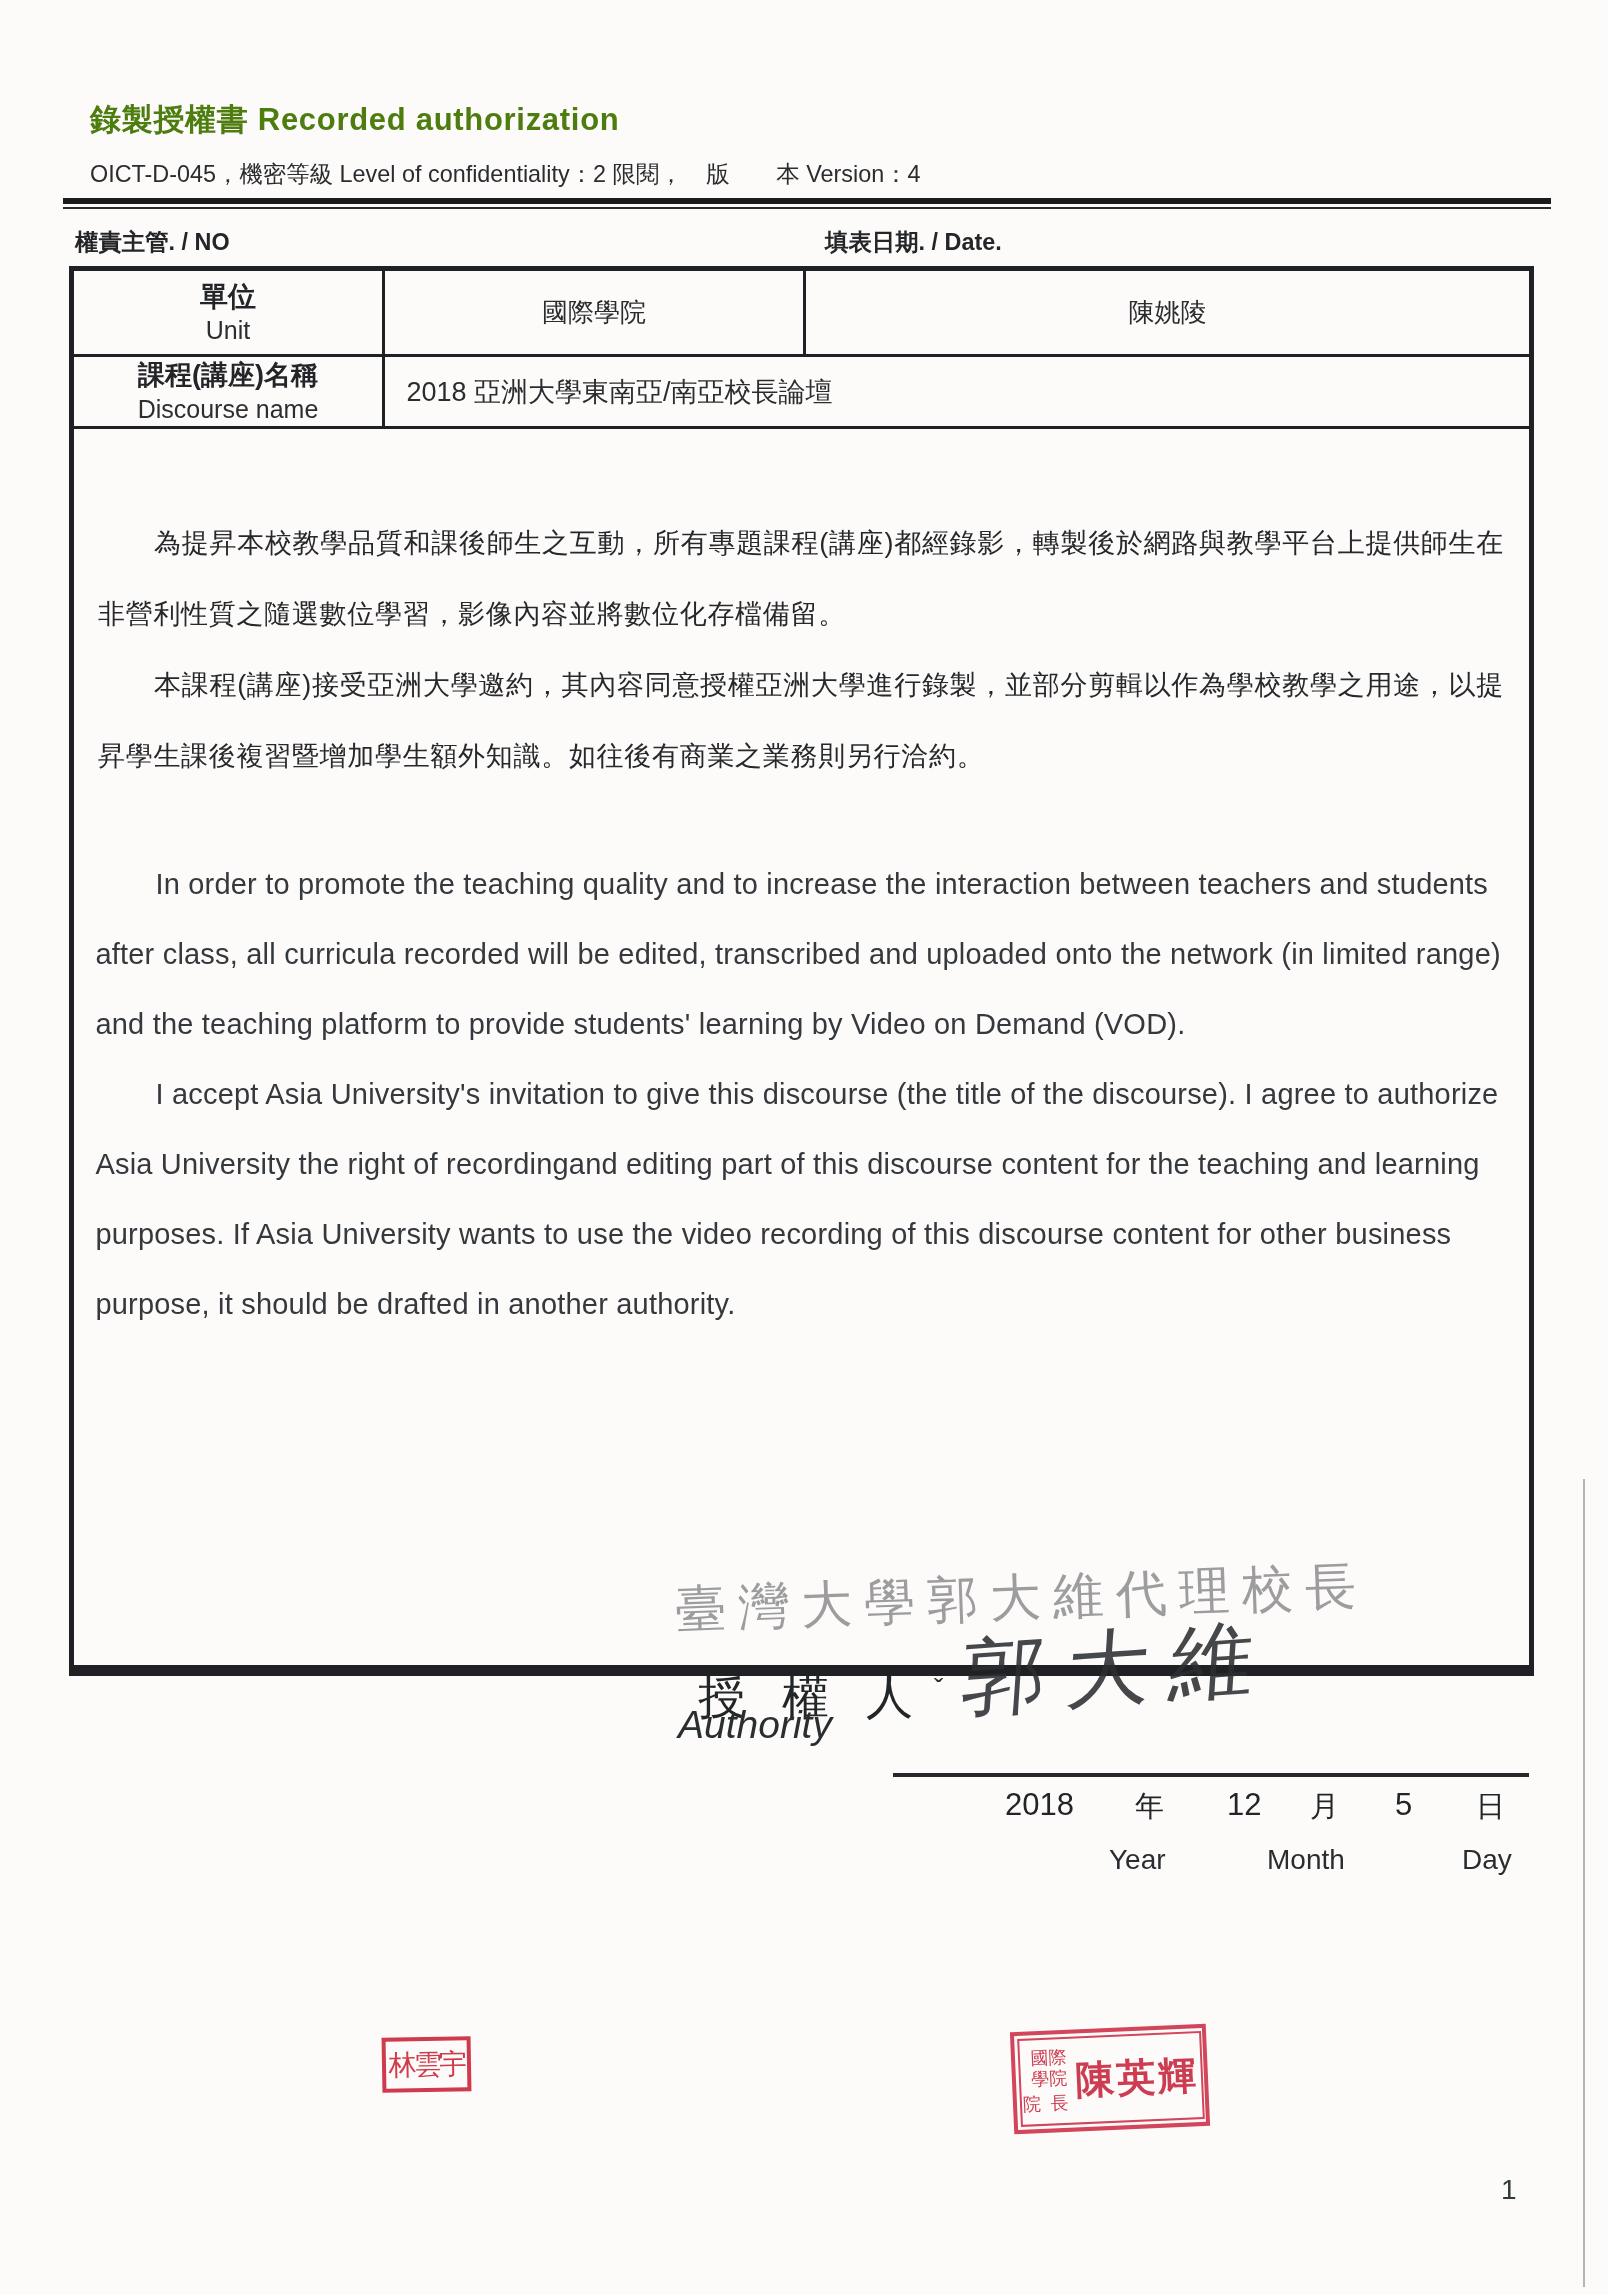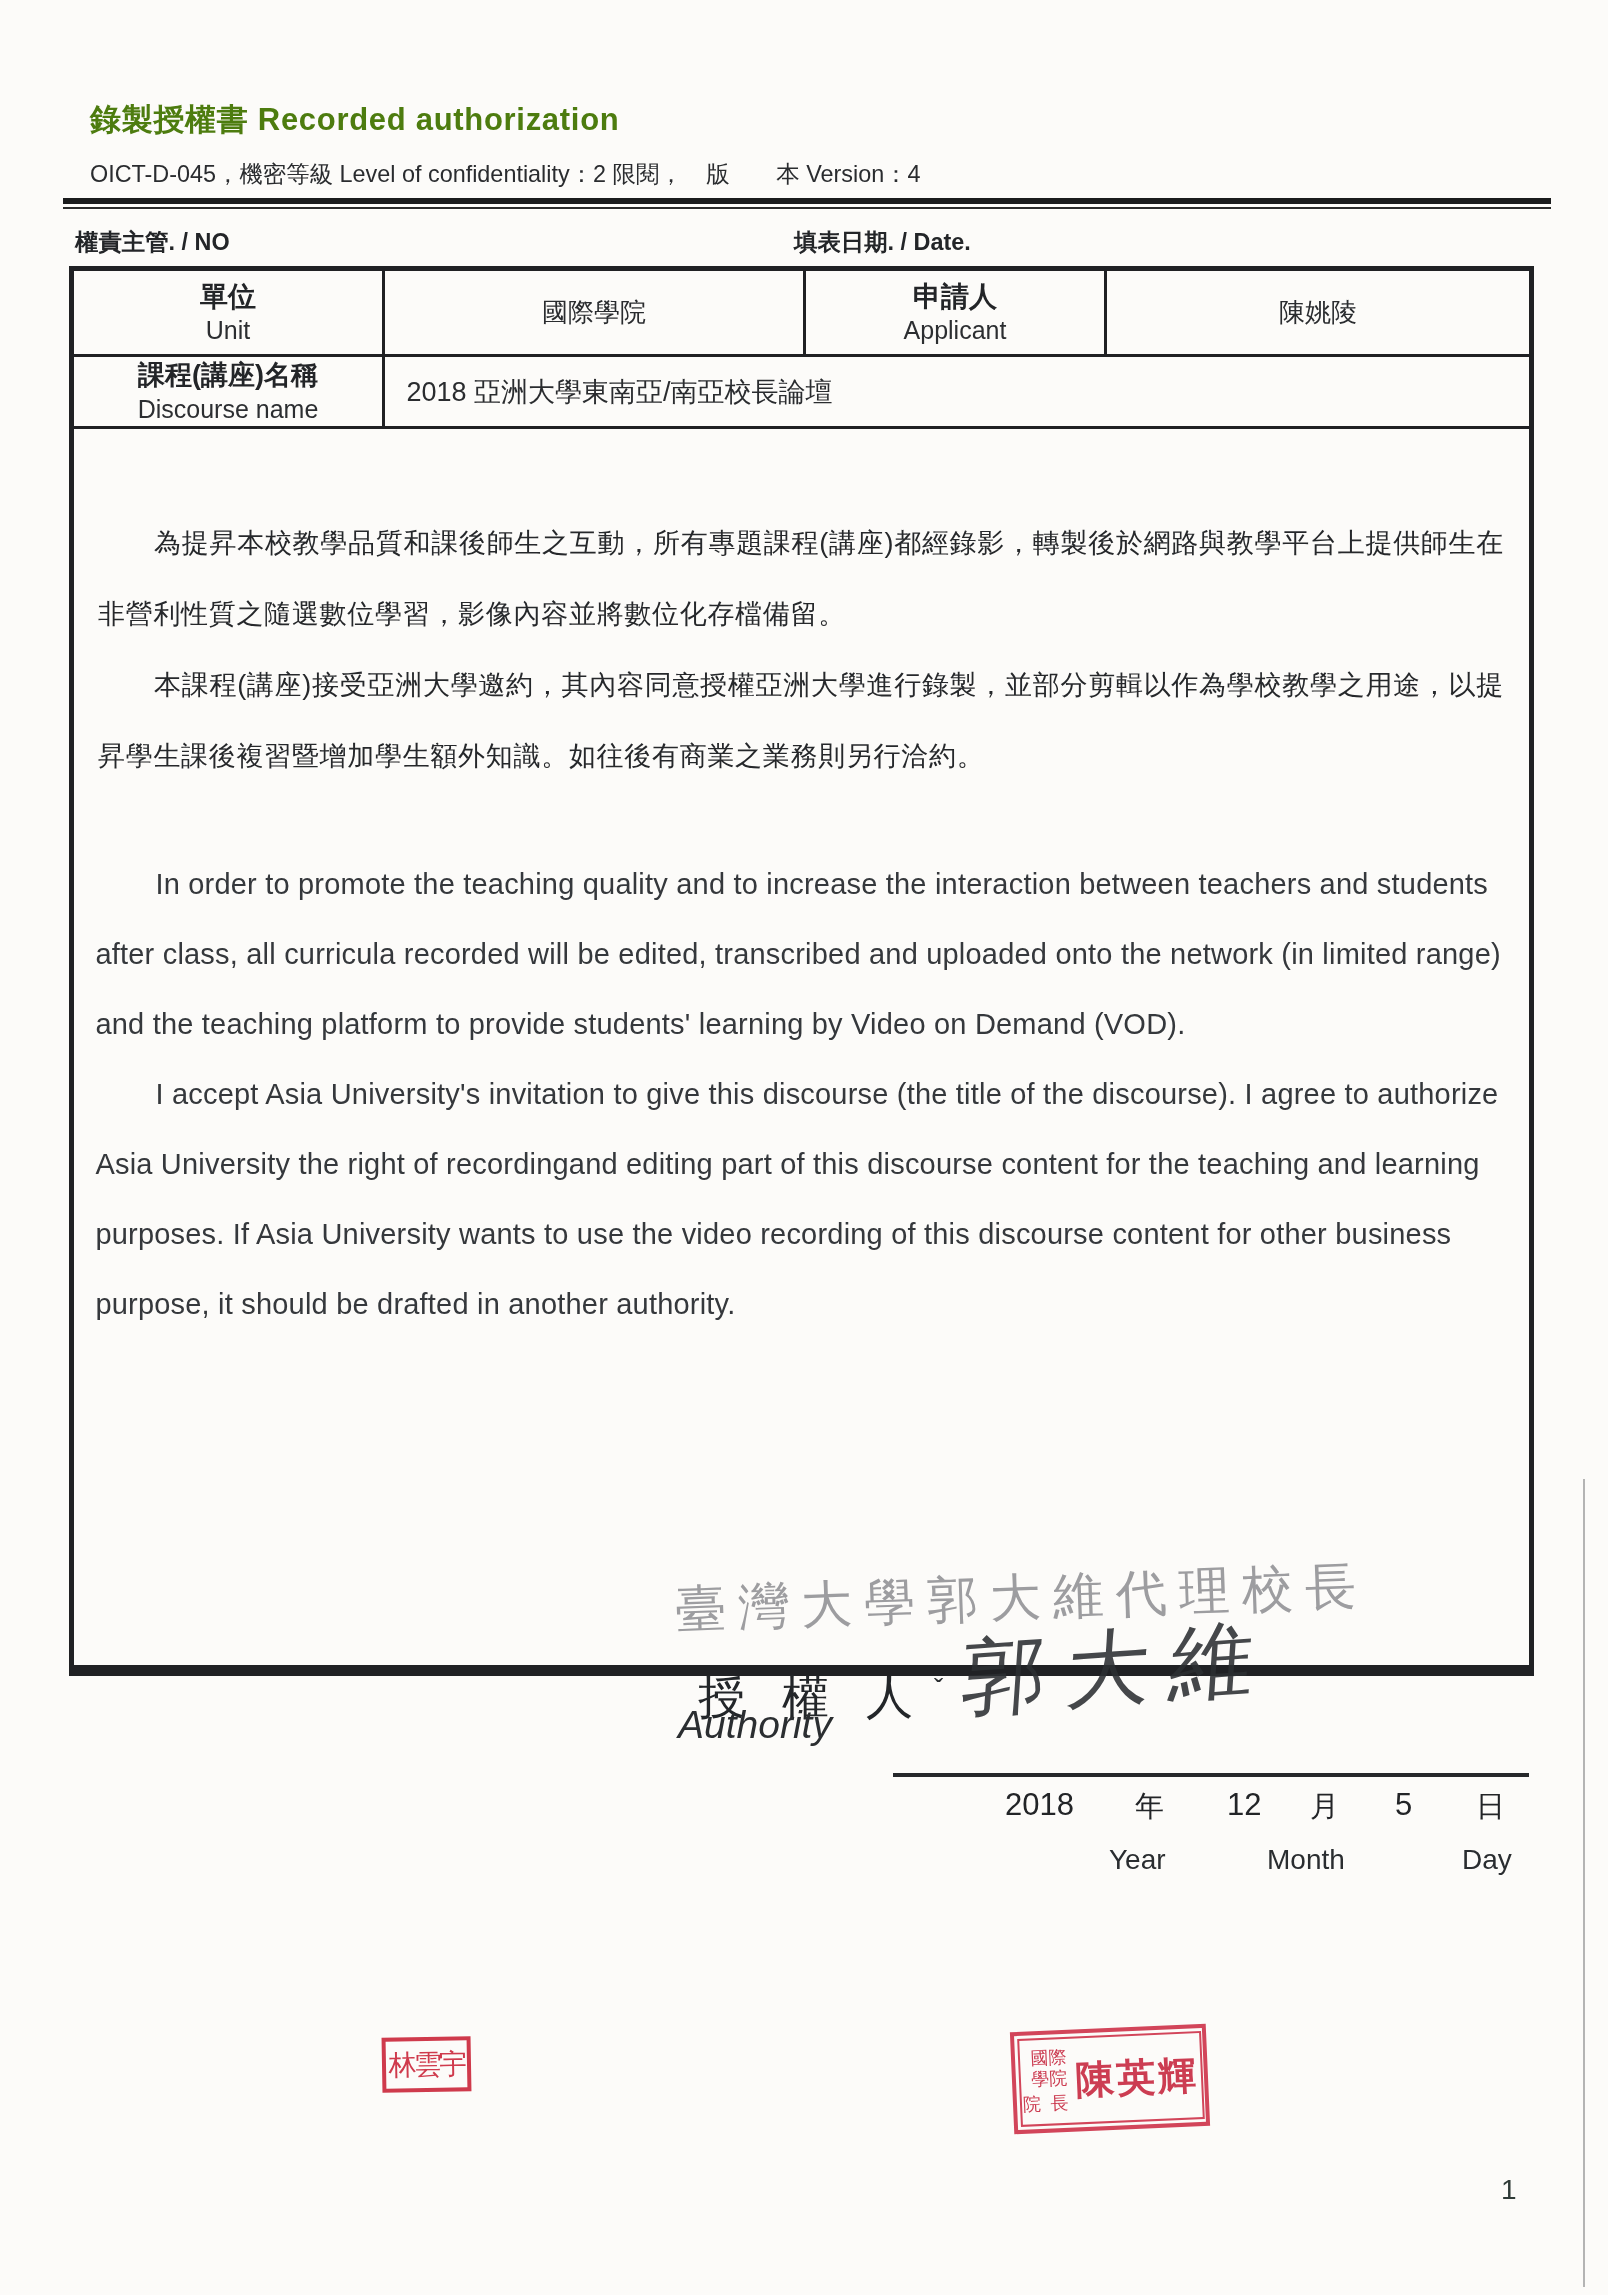--- a/index.html
+++ b/index.html
@@ -12,21 +12,21 @@
     overflow:hidden;
   }
   .abs { position:absolute; }
 
   
   .doc-title { left:90px; top:99px; font-size:31px; font-weight:bold; color:#4d7c0f; letter-spacing:0.7px; }
   .doc-meta  { left:90px; top:158px; font-size:23.4px; color:#2a2c2f; }
   .top-rule  { left:63px; top:198px; width:1488px; height:11.4px;
                border-top:6.7px solid #1b1c1d; border-bottom:2px solid #2b2b2b; box-sizing:border-box; }
   .record-no  { left:75px;  top:226px; font-size:23.4px; font-weight:bold; color:#232528; }
-  .fill-date  { left:794px; top:226px; font-size:23.4px; font-weight:bold; color:#232528; }
+  .fill-date  { left:825px; top:226px; font-size:23.4px; font-weight:bold; color:#232528; }
 
   
   .main-table { left:69px; top:266px; width:1465px; height:1410px;
                 border:5.3px solid #202124; box-sizing:border-box; display:flex; flex-direction:column; }
   .t-row { display:flex; box-sizing:border-box; }
   .cell  { display:flex; flex-direction:column; align-items:center; justify-content:center; box-sizing:border-box; }
   .v-div { border-right:3.3px solid #202124; }
   .row-1 { height:101px; border-bottom:3.3px solid #202124; }
   .row-2 { height:84px; border-bottom:3.3px solid #202124; }
   .row-3 { height:1453px; border-bottom:6.7px solid #202124; position:relative; }
@@ -101,24 +101,20 @@
   <div class="abs main-table">
 
     <div class="t-row row-1">
       <div class="cell v-div w-unit-label">
         <span class="lbl-zh">單位</span>
         <span class="lbl-en">Unit</span>
       </div>
       <div class="cell v-div w-unit-value">
         <span class="val">國際學院</span>
       </div>
-      <div class="cell v-div w-app-label">
-        <span class="lbl-zh">申請人</span>
-        <span class="lbl-en">Applicant</span>
-      </div>
       <div class="cell w-app-value">
         <span class="val">陳姚陵</span>
       </div>
     </div>
 
     <div class="t-row row-2">
       <div class="cell v-div w-unit-label">
         <span class="lbl-zh" style="font-size:27px;">課程(講座)名稱</span>
         <span class="lbl-en">Discourse name</span>
       </div>

